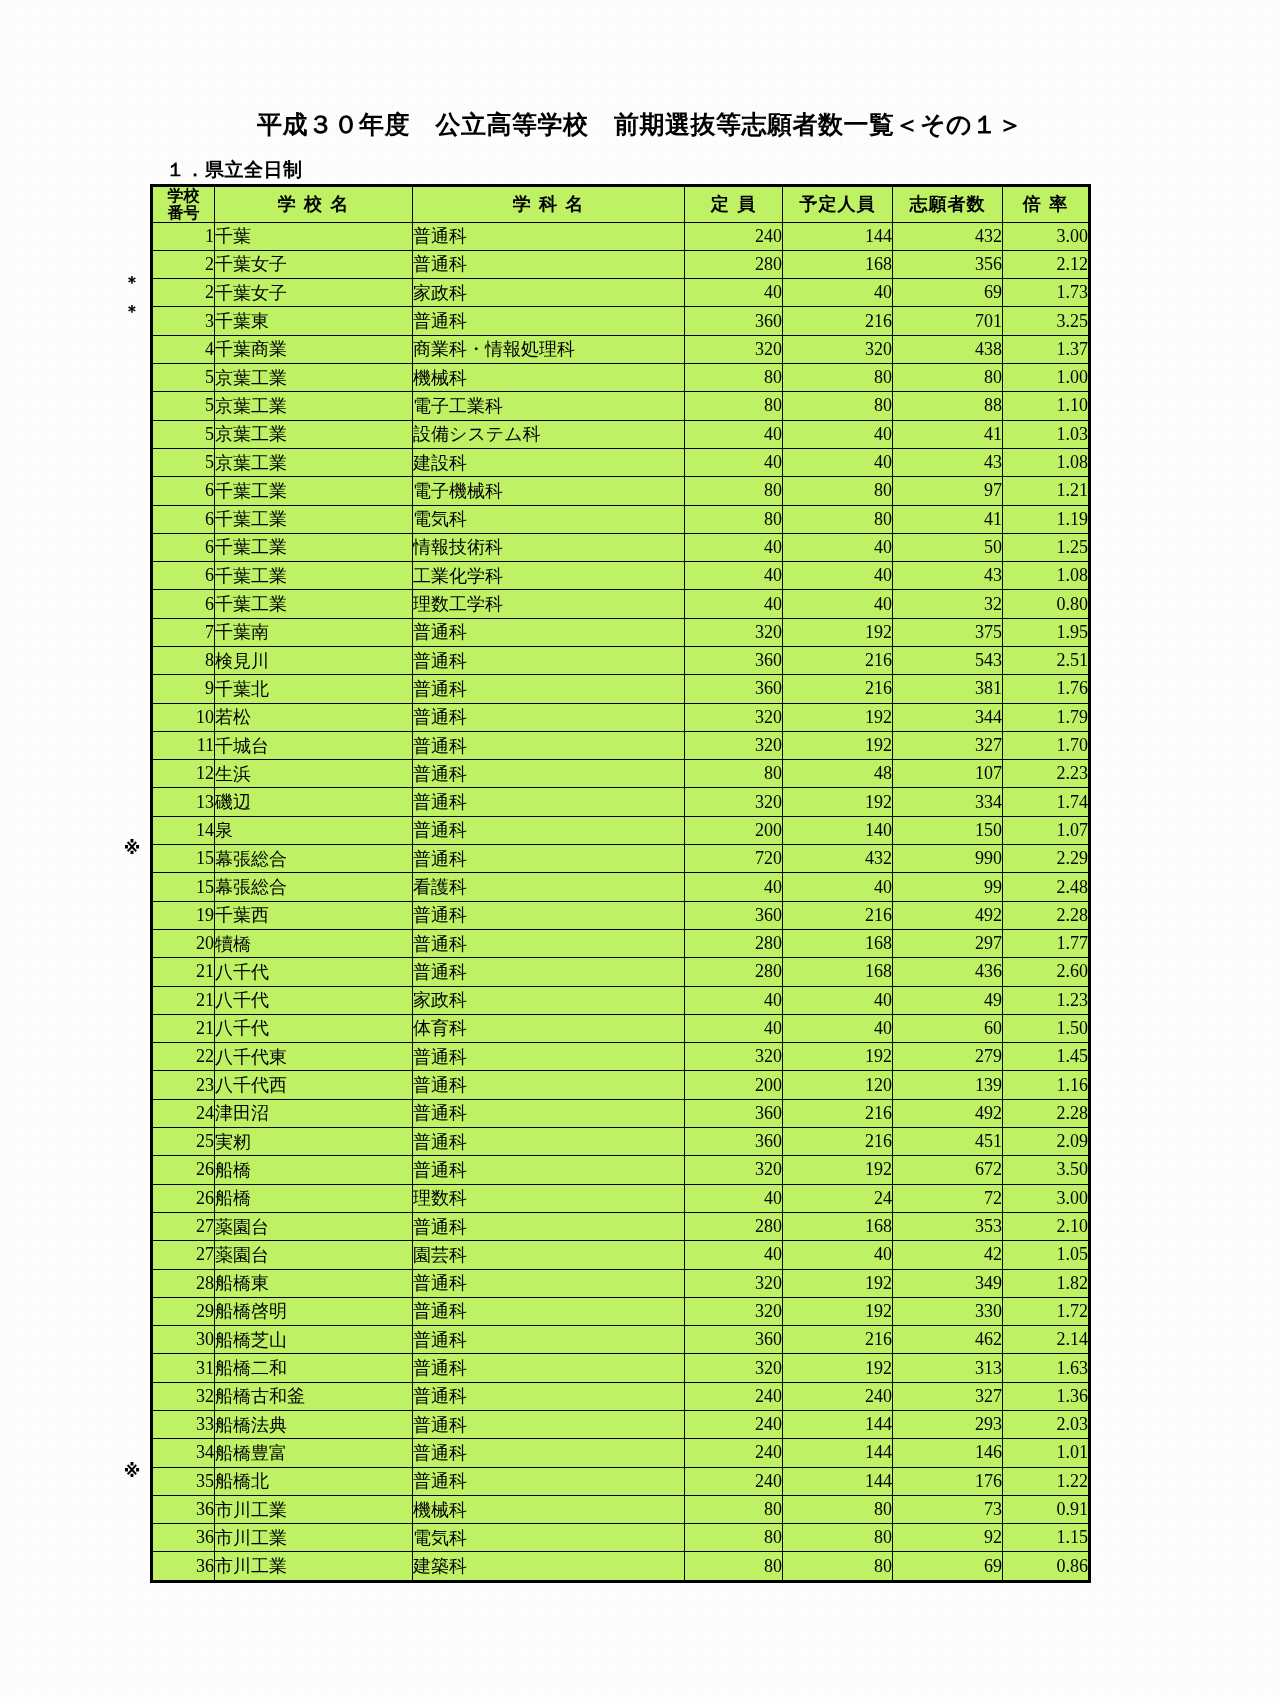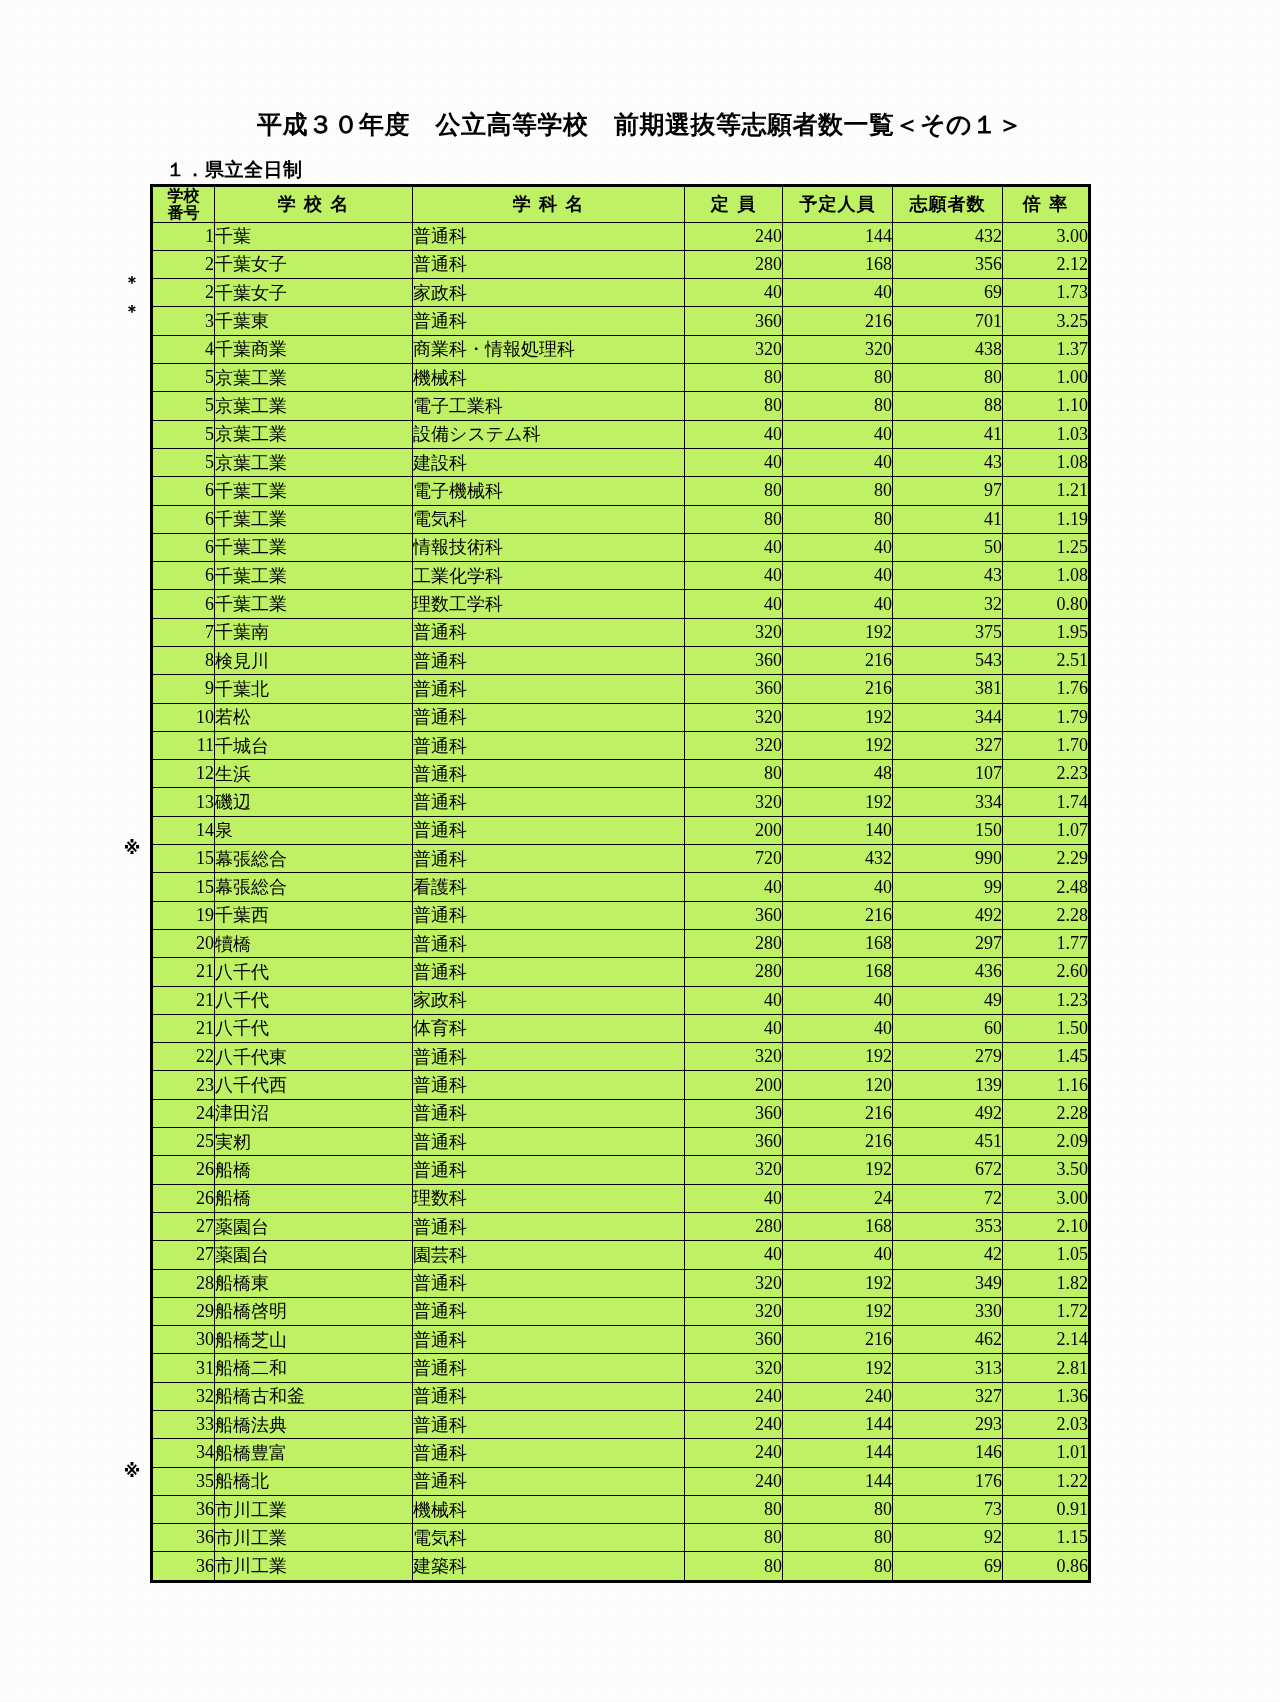--- a/index.html
+++ b/index.html
@@ -600,21 +600,21 @@
           <td class="cell-num">462</td>
           <td class="cell-ratio">2.14</td>
         </tr>
         <tr>
           <td class="cell-no">31</td>
           <td class="cell-school">船橋二和</td>
           <td class="cell-course">普通科</td>
           <td class="cell-num">320</td>
           <td class="cell-num">192</td>
           <td class="cell-num">313</td>
-          <td class="cell-ratio">2.81</td>
+          <td class="cell-ratio">1.63</td>
         </tr>
         <tr>
           <td class="cell-no">32</td>
           <td class="cell-school">船橋古和釜</td>
           <td class="cell-course">普通科</td>
           <td class="cell-num">240</td>
           <td class="cell-num">240</td>
           <td class="cell-num">327</td>
           <td class="cell-ratio">1.36</td>
         </tr>

